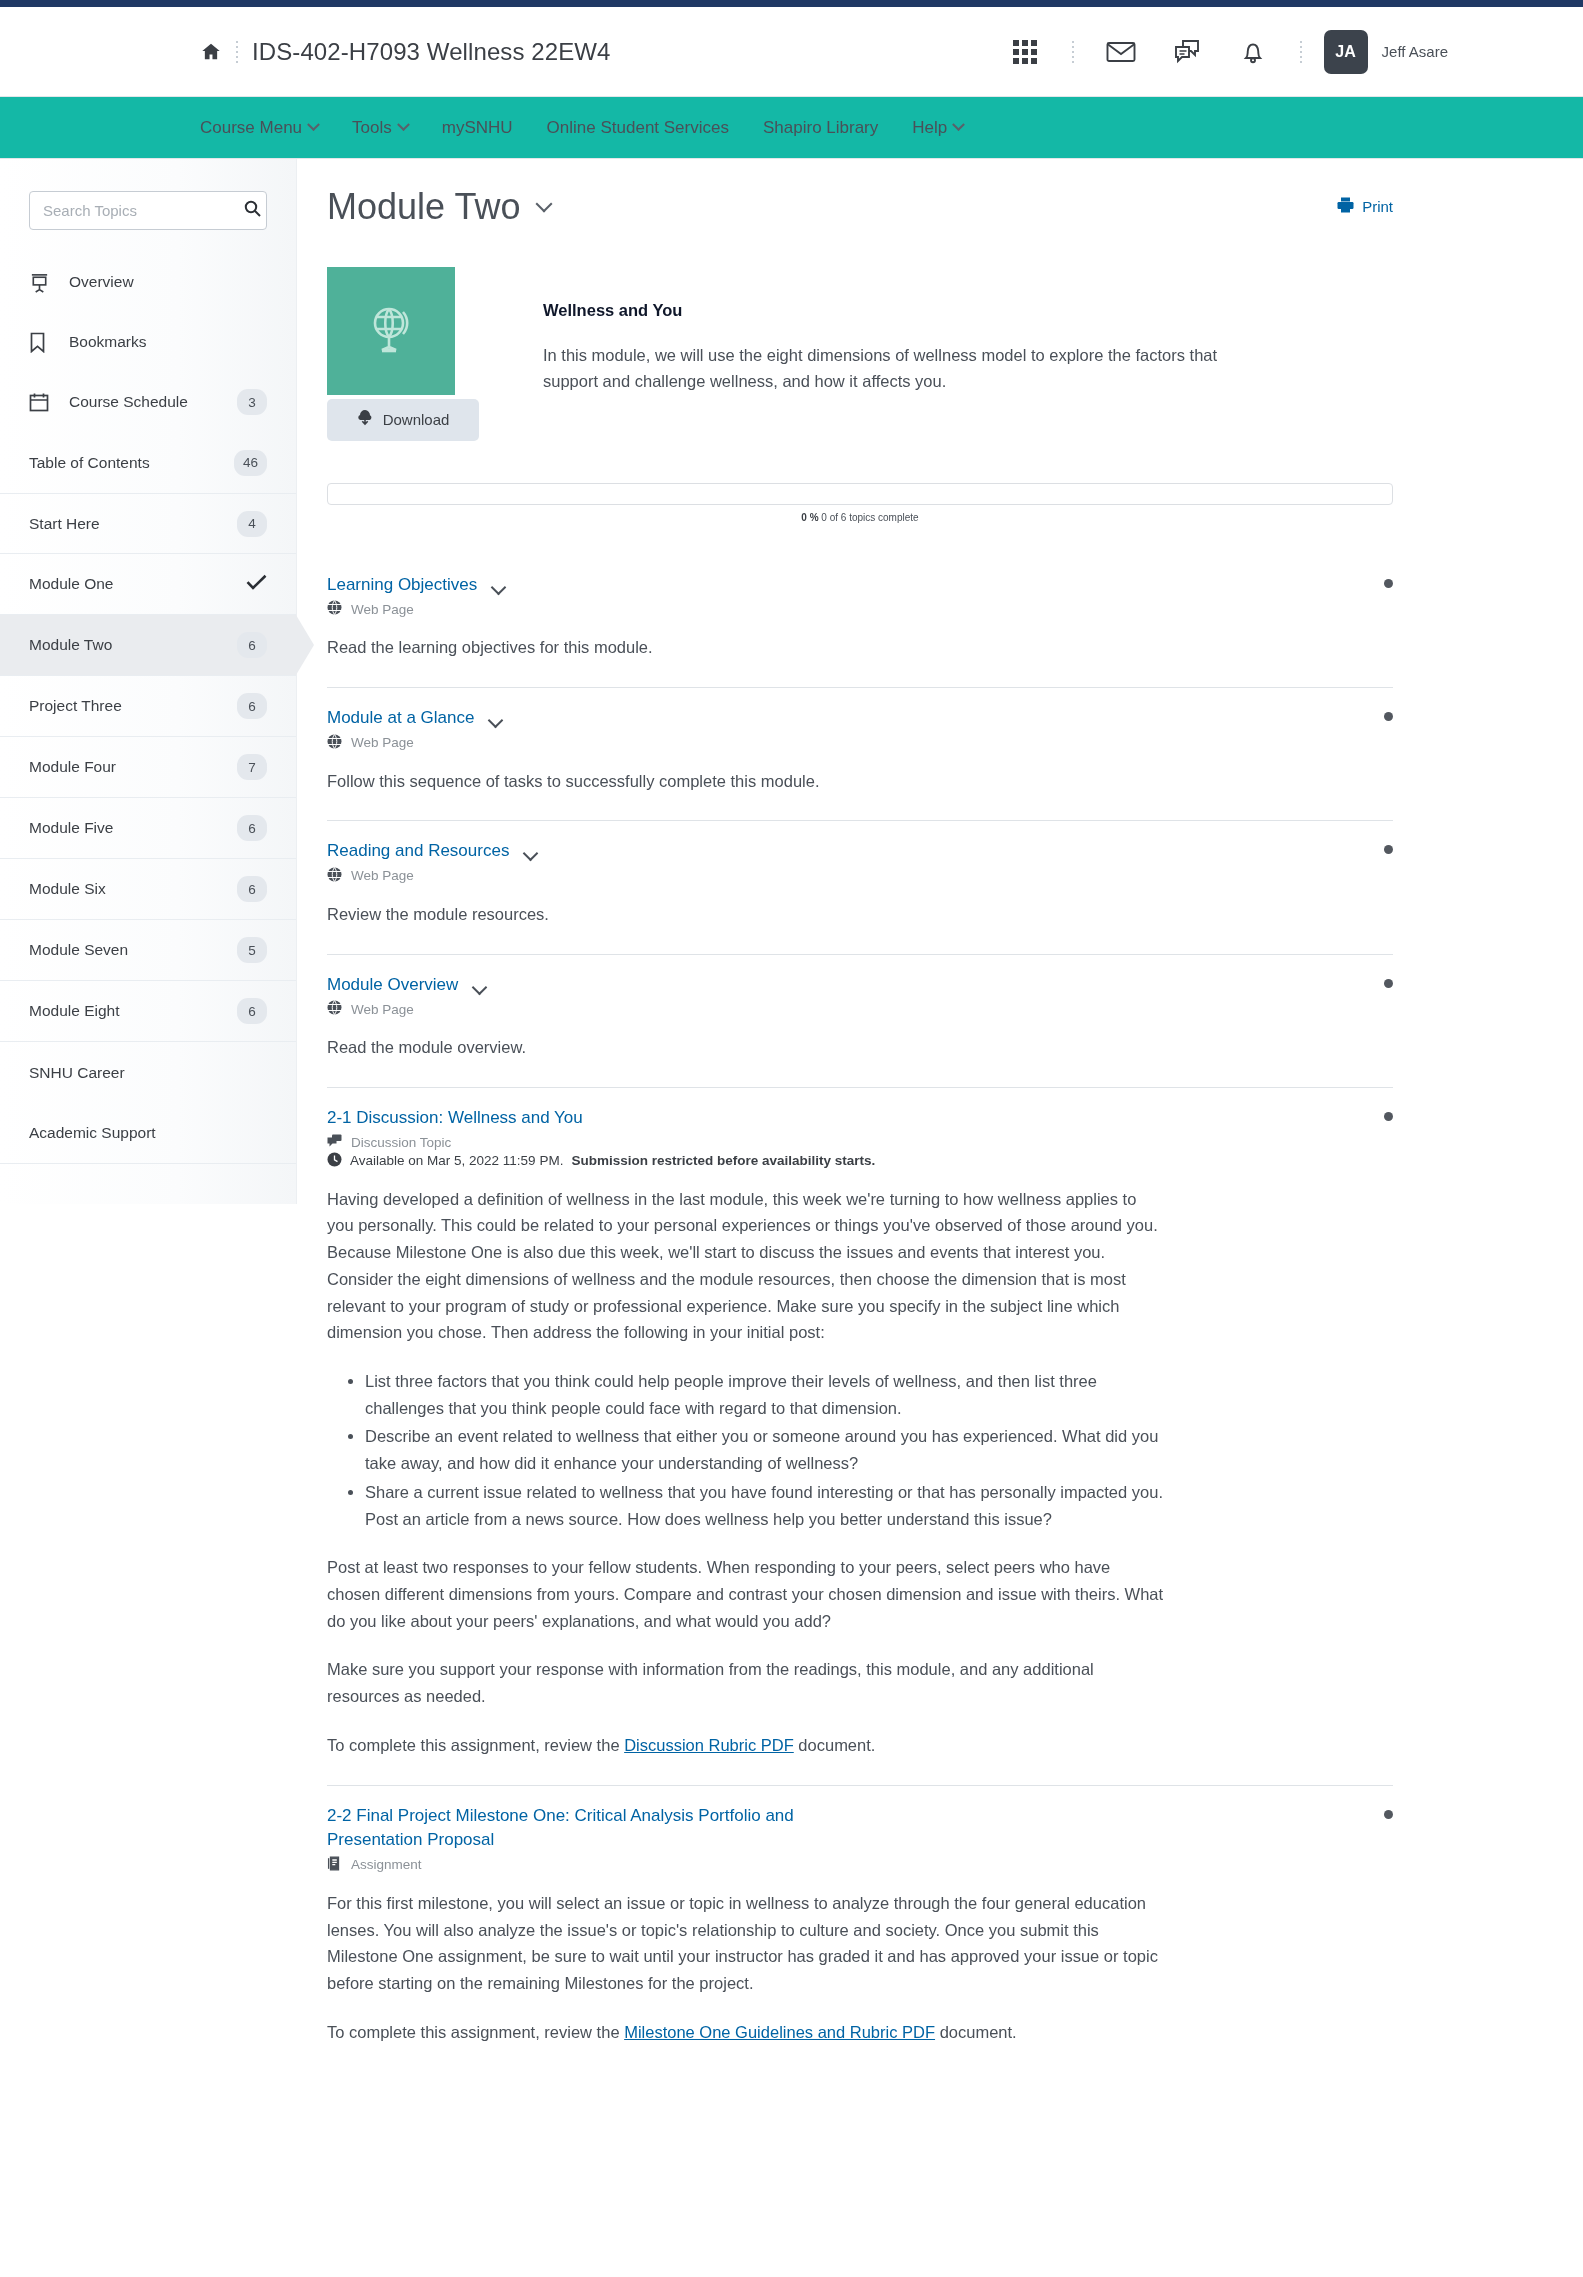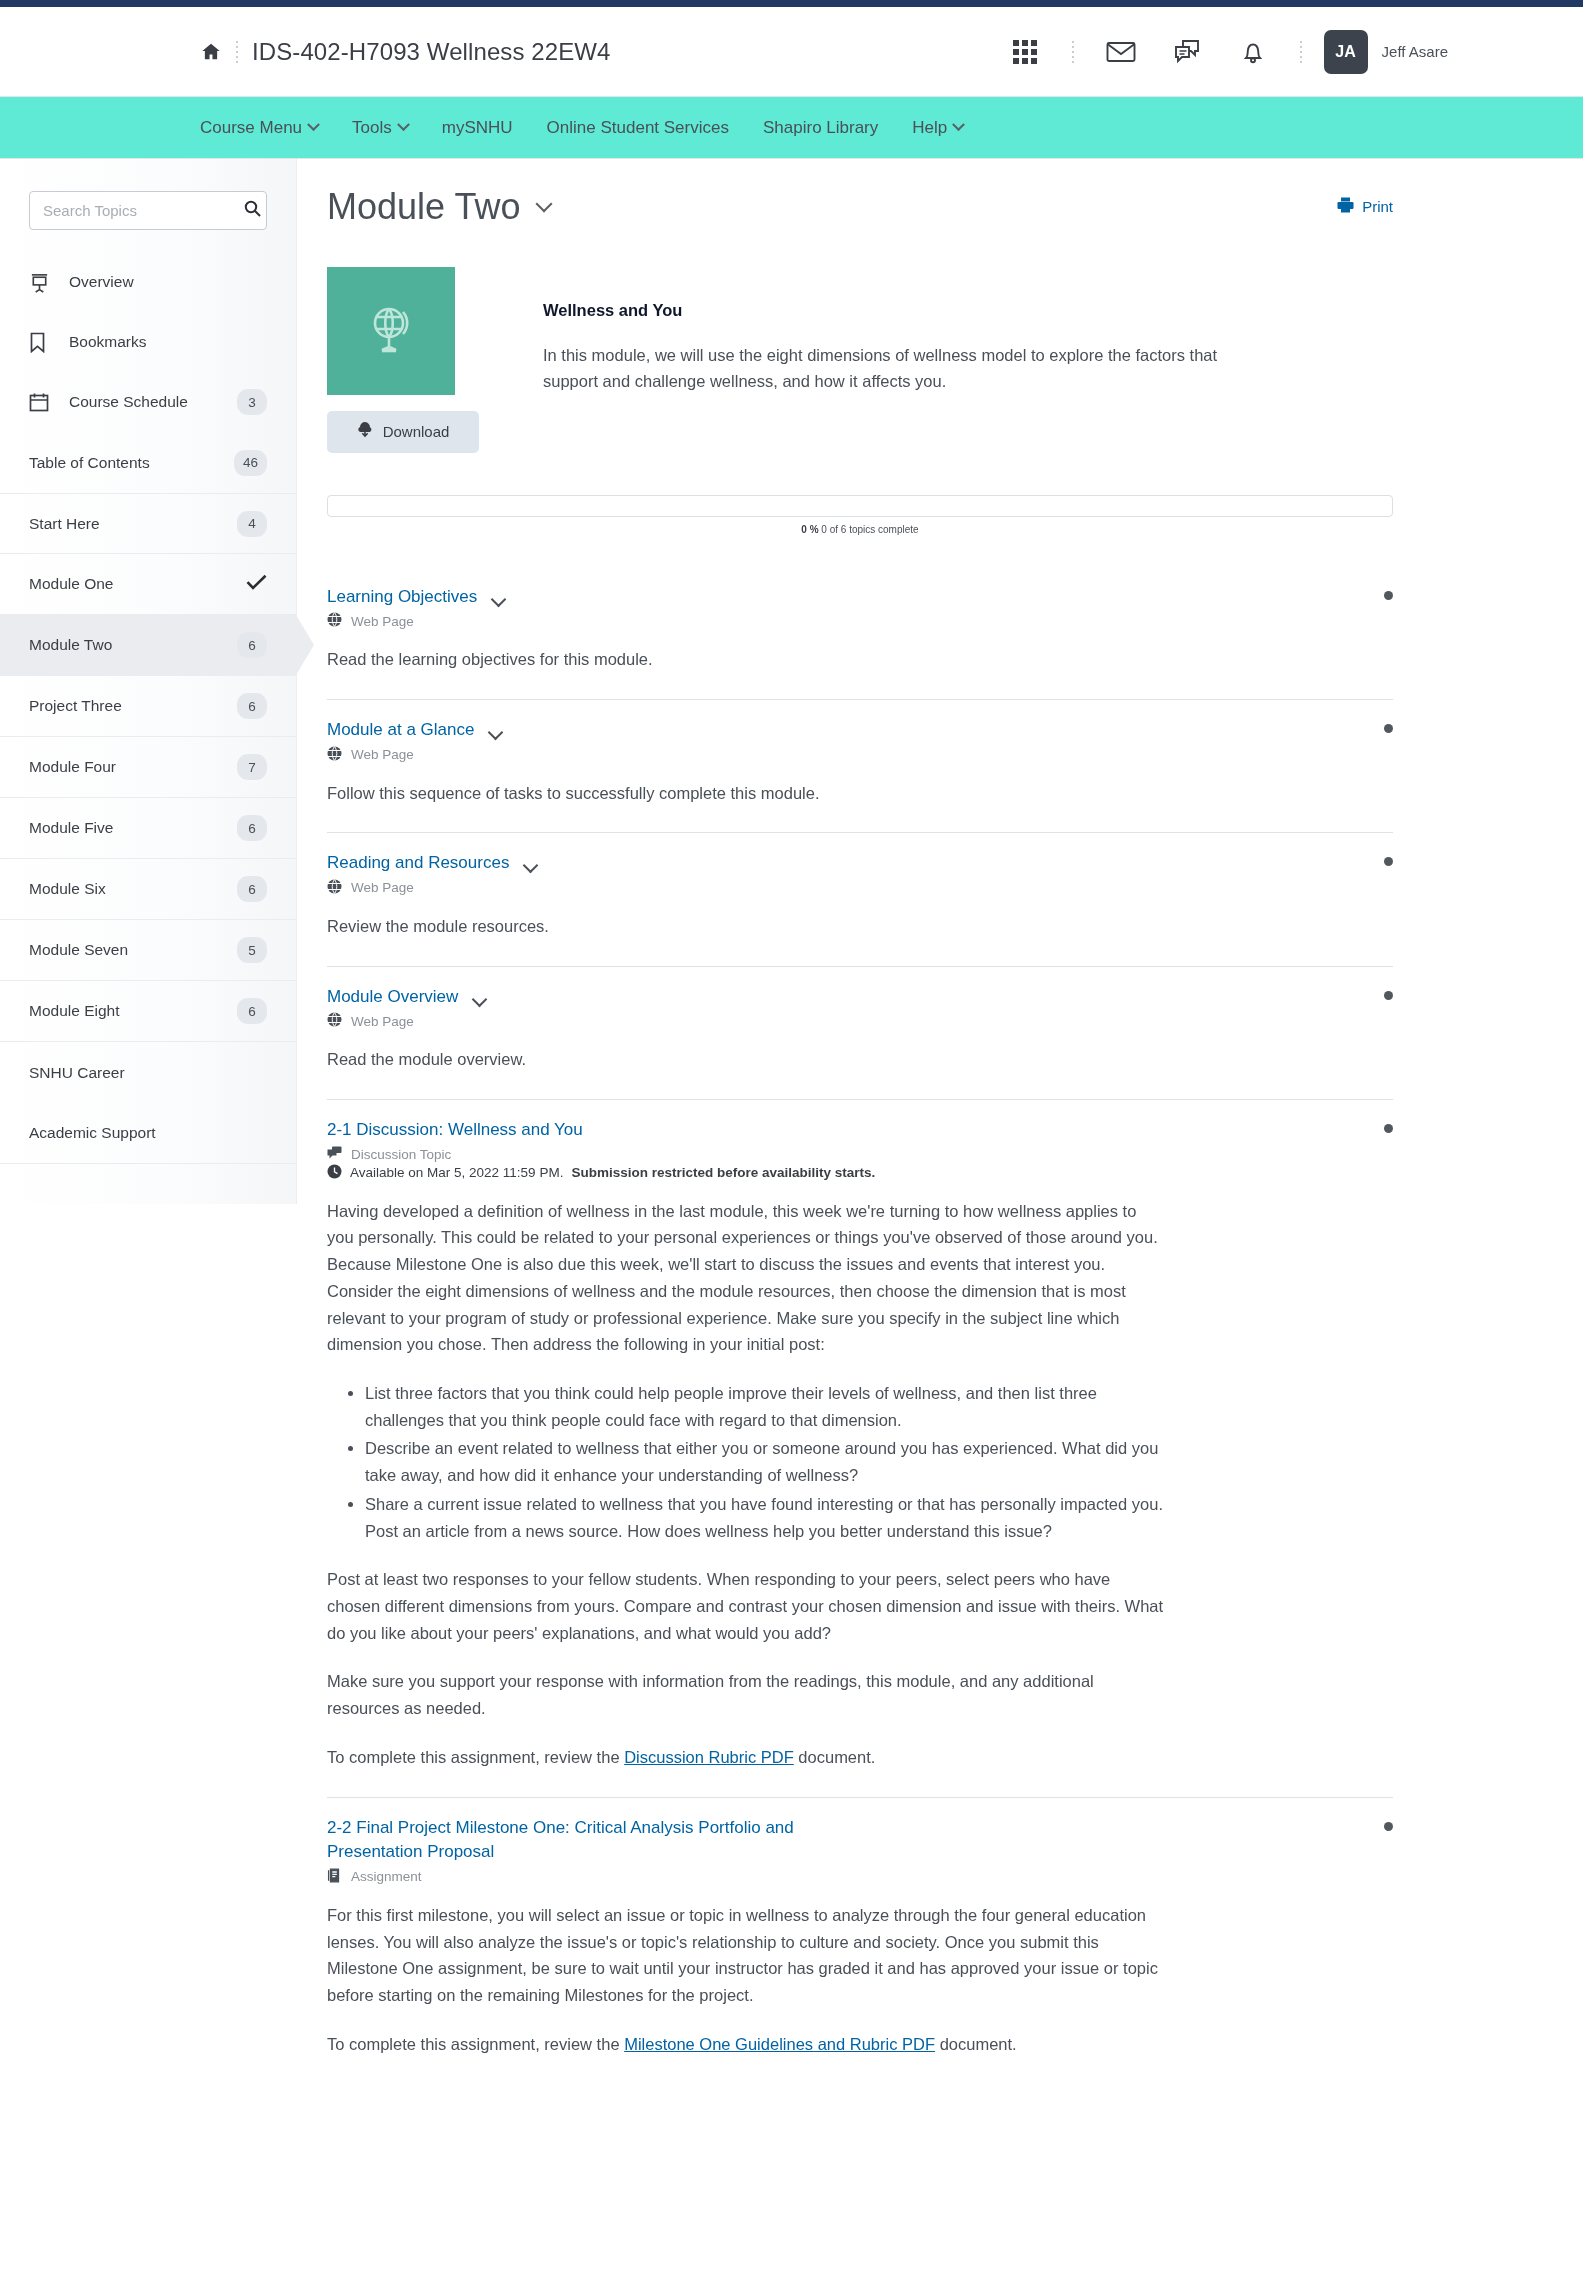--- a/index.html
+++ b/index.html
@@ -46,21 +46,21 @@
     display: flex; align-items: center; justify-content: center;
     margin-left: 8px;
   }
   .user-name { font-size: 15px; color: #4a5058; margin-left: 14px; white-space: nowrap;}
 
   
   .navbar {
     height: 62px; display: flex; align-items: center;
     padding-left: 200px;
     border-bottom: 1px solid #e3e6e9;
-    background: #5eead4;
+    background: #14b8a6;
   }
   .nav-item {
     font-size: 17px; color: #4a5058; margin-right: 34px;
     display: flex; align-items: center; cursor: pointer; white-space: nowrap;
   }
   .caret {
     display: inline-block; margin-left: 7px;
     width: 9px; height: 9px;
     border-right: 2px solid #5a6069; border-bottom: 2px solid #5a6069;
     transform: rotate(45deg) translate(-2px,-2px);
@@ -146,21 +146,21 @@
   }
 
   
   .hero { display: flex; margin-top: 40px; }
   .hero-thumb-col { width: 128px; min-width: 128px; }
   .hero-thumb {
     width: 128px; height: 128px; background: #4fb199;
     display: flex; align-items: center; justify-content: center;
   }
   .download-btn {
-    margin-top: 16px; height: 42px; width: 152px;
+    margin-top: 4px; height: 42px; width: 152px;
     background: #dfe5ec; border-radius: 5px;
     display: flex; align-items: center; justify-content: center; gap: 10px;
     font-size: 15px; color: #3b3f45; cursor: pointer;
   }
   .hero-body { padding-left: 88px; padding-top: 34px; flex: 1; }
   .hero-title { font-size: 16.5px; font-weight: bold; color: #0f172a; margin: 0 0 22px 0; }
   .hero-desc { font-size: 16.5px; line-height: 1.62; color: #4a5058; margin: 0; max-width: 690px; }
 
   
   .progress-wrap { margin-top: 42px; }

